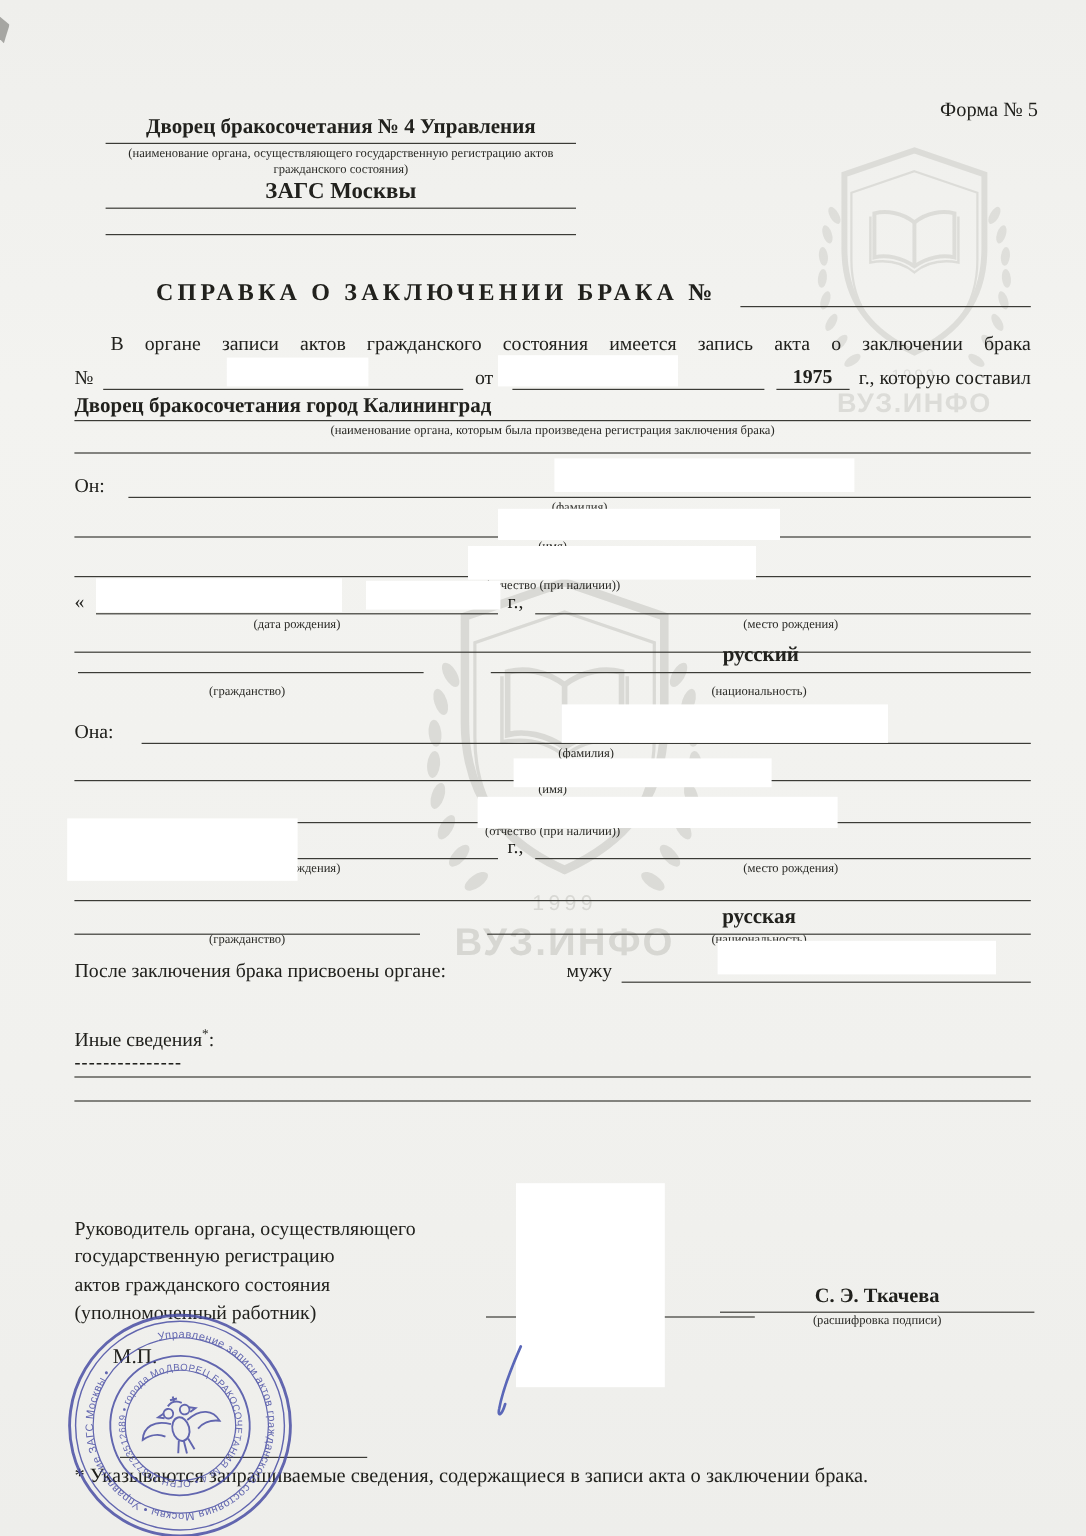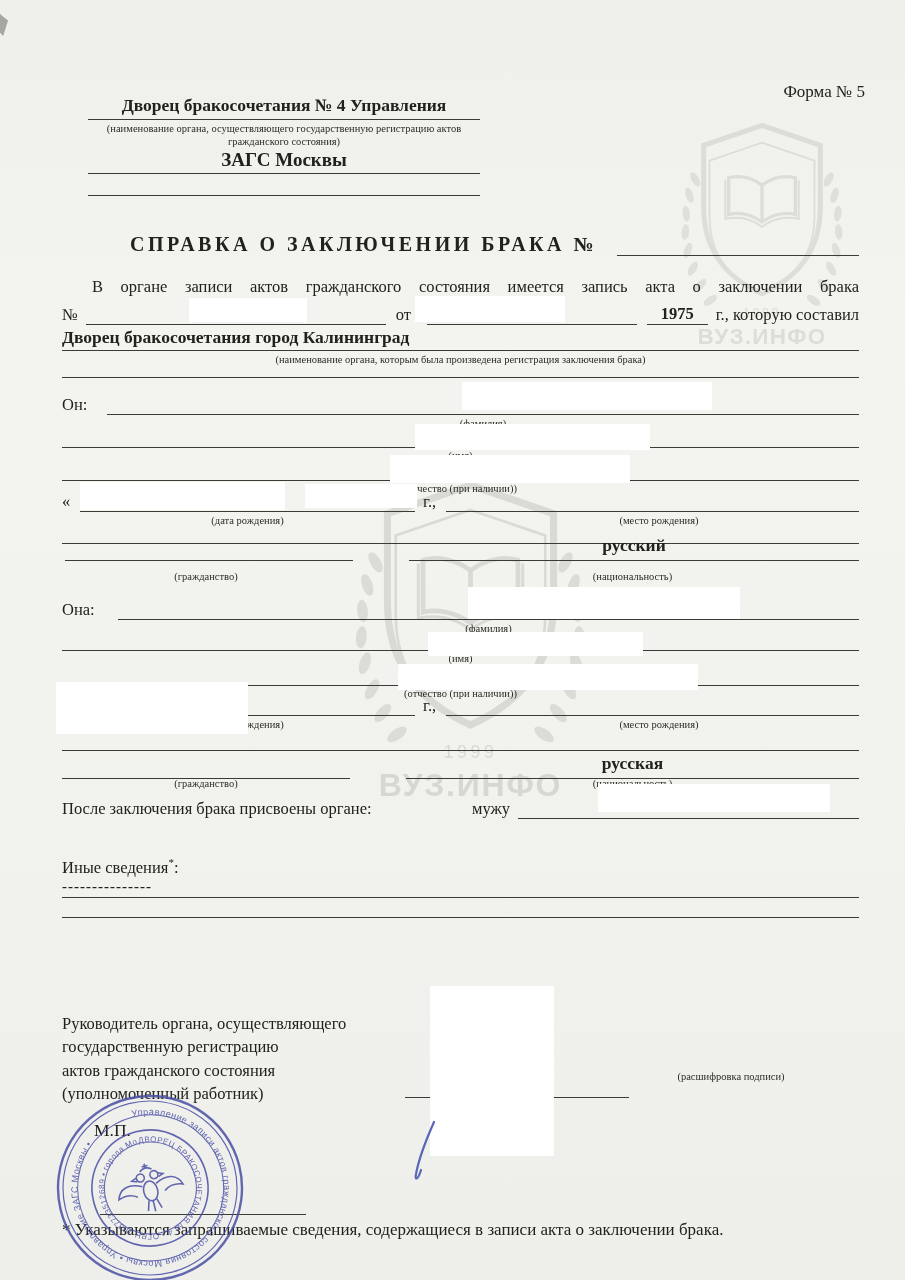--- a/index.html
+++ b/index.html
@@ -218,20 +218,21 @@
   <div class="abs txt" style="top:1012px;left:62px;width:370px;line-height:1.42">
     <div>Руководитель органа, осуществляющего</div>
     <div>государственную регистрацию</div>
     <div>актов гражданского состояния</div>
     <div>(уполномоченный работник)</div>
   </div>
 
   <div class="abs ln" style="top:1073px;left:405px;width:224px;height:24px"></div>
 
   <div class="abs" style="top:1070px;left:600px;width:262px">
+    <div class="b ln" style="font-size:17px;text-align:center;padding-bottom:3px">С. Э. Ткачева</div>
     <div class="cap">(расшифровка подписи)</div>
   </div>
 
   <span class="redact" style="left:430px;top:986px;width:124px;height:170px"></span>
 
   <svg class="abs" style="left:404px;top:1118px;z-index:7" width="48" height="72" viewBox="0 0 48 72">
     <path d="M30,4 C22,22 15,40 12,56 C10.5,63 14,62 17,52" stroke="#5a67b8" stroke-width="2.2" fill="none" stroke-linecap="round"></path>
   </svg>
 
   <div class="abs" style="top:1120px;left:94px;font-size:17.5px;z-index:2">М.П.</div>

